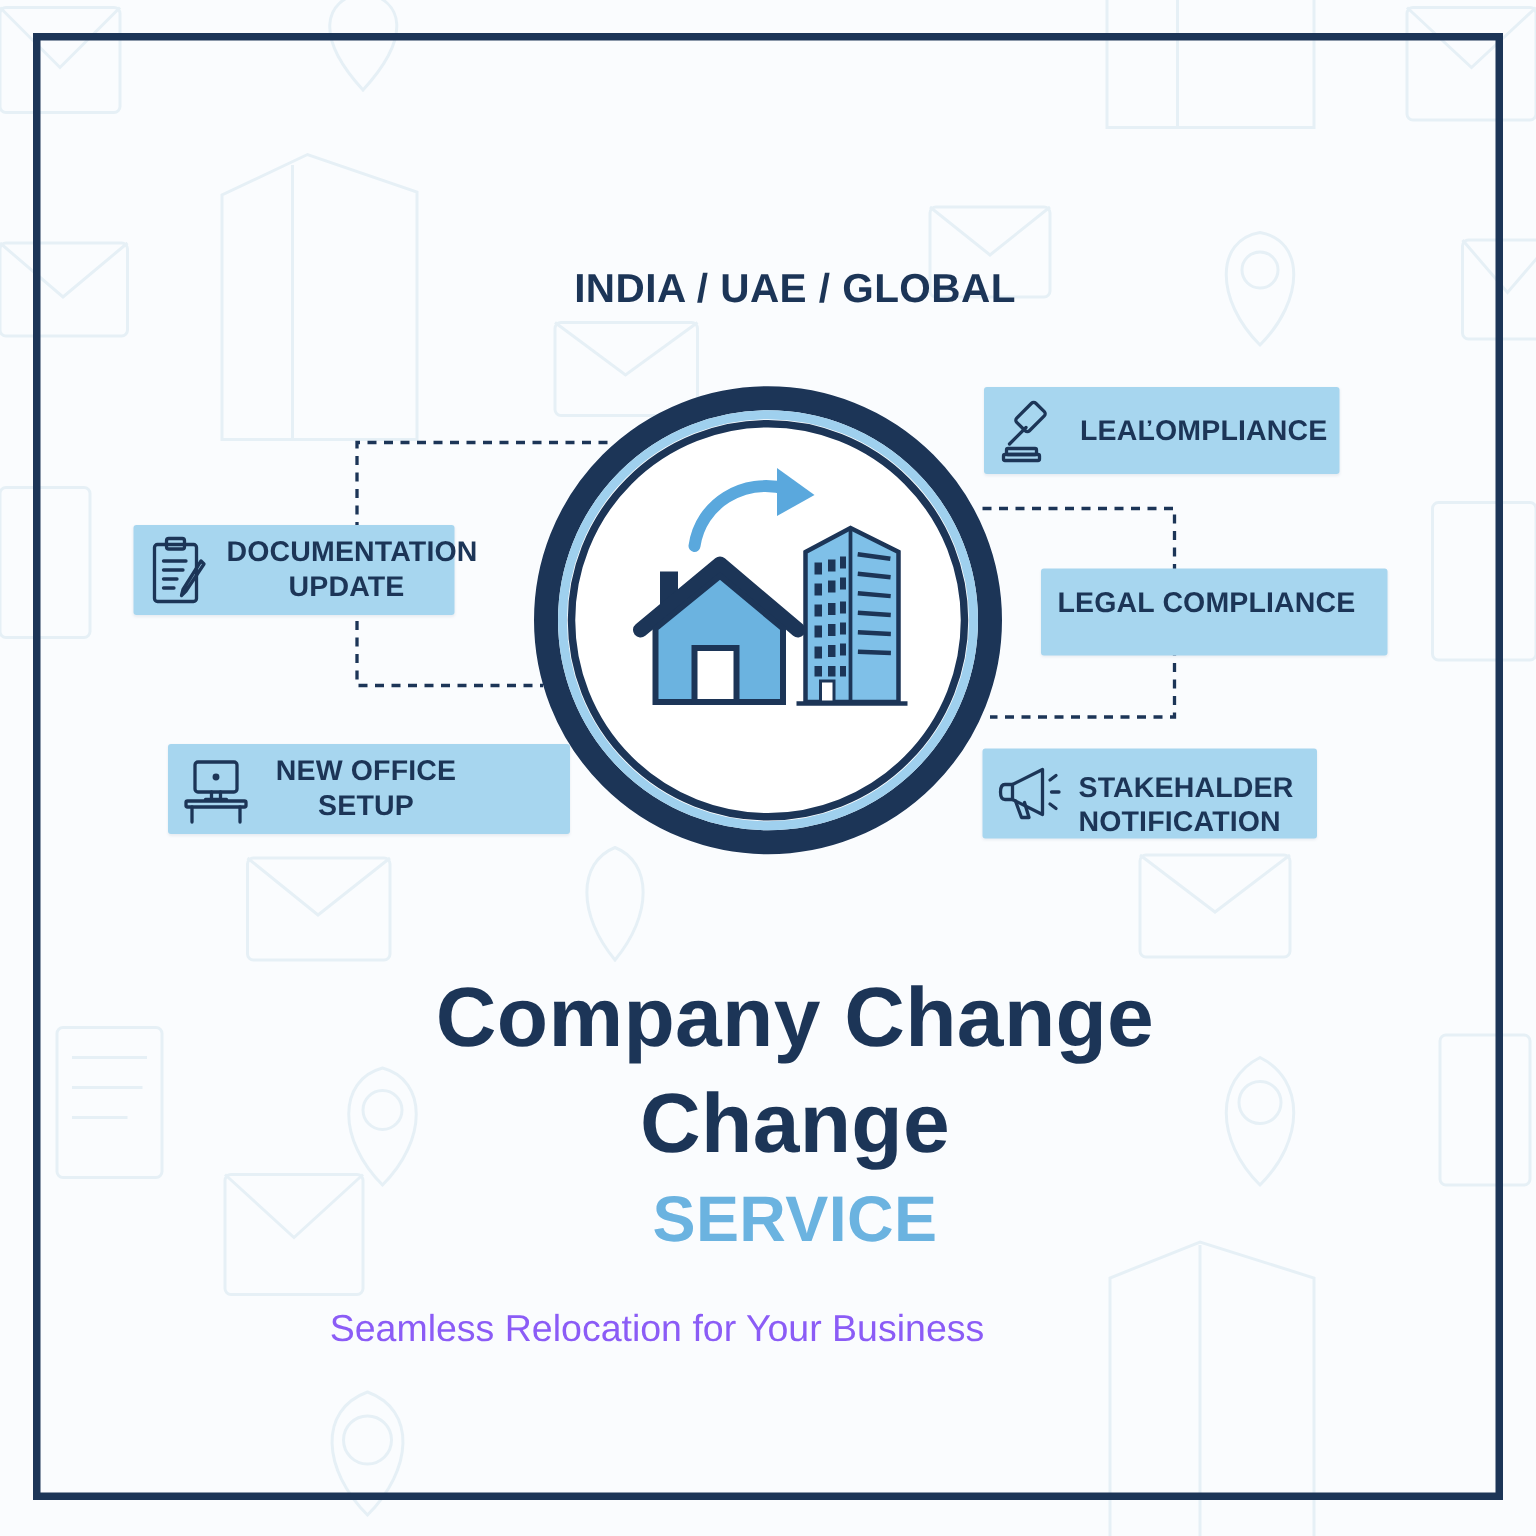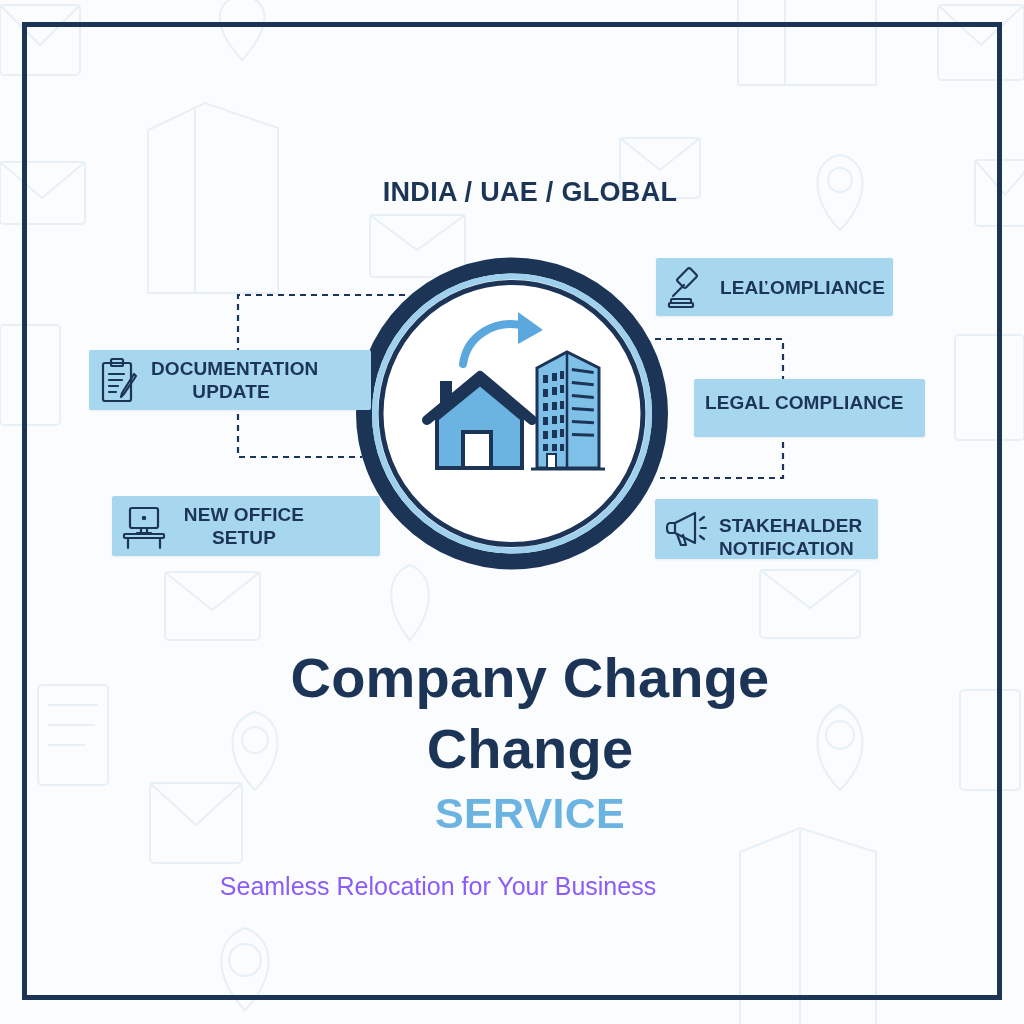--- a/index.html
+++ b/index.html
@@ -210,21 +210,21 @@
     <svg width="44" height="44" viewBox="0 0 44 44" fill="none" stroke="#1c3557" stroke-width="2.2" stroke-linecap="round" stroke-linejoin="round">
       <rect x="14" y="4" width="12" height="18" rx="2" transform="rotate(45 20 13)"></rect>
       <line x1="17" y1="20" x2="6" y2="31"></line>
       <rect x="4" y="34" width="20" height="4" rx="1"></rect>
       <rect x="2" y="38" width="24" height="4" rx="1"></rect>
     </svg>
   </span>
   <span class="txt" style="padding-left:4px;">LEAĽOMPLIANCE</span>
 </div>
 
-<div class="pill" style="left:89px; top:350px; width:282px; height:60px;">
+<div class="pill" style="left:89px; top:350px; width:214px; height:60px;">
   <span class="ico" style="width:52px; padding-left:10px;">
     <svg width="40" height="48" viewBox="0 0 40 48" fill="none" stroke="#1c3557" stroke-width="2.2" stroke-linecap="round" stroke-linejoin="round">
       <rect x="3" y="7" width="28" height="38" rx="2"></rect>
       <rect x="11" y="3" width="12" height="7" rx="1.5"></rect>
       <line x1="9" y1="18" x2="24" y2="18"></line>
         <line x1="9" y1="24" x2="22" y2="24"></line>
       <line x1="9" y1="30" x2="18" y2="30"></line>
         <line x1="9" y1="36" x2="16" y2="36"></line>
       <path d="M36 20 L24 38 L21 41 L22 37 L34 18 Z"></path>
     </svg>

